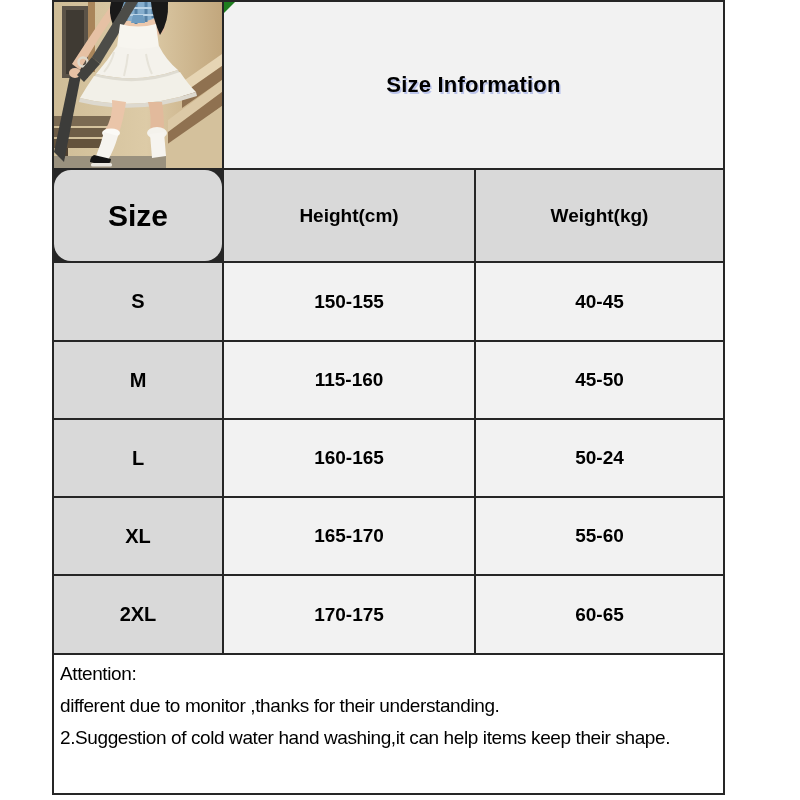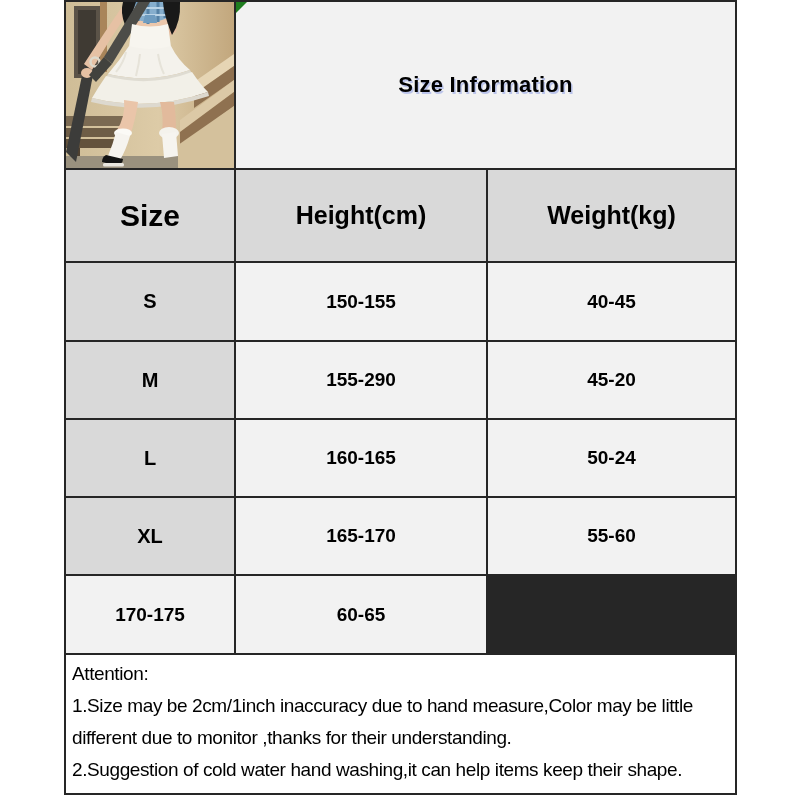--- a/index.html
+++ b/index.html
@@ -9,41 +9,41 @@
     --attention-bg:#ffffff;
     --marker-green:#1e7d1e;
   }
   *{box-sizing:border-box;margin:0;padding:0;}
   html,body{background:#fff;}
   body{
     width:800px;height:800px;position:relative;overflow:hidden;
     font-family:"Liberation Sans",sans-serif;color:#000;
   }
   .sheet{
-    position:absolute;left:64px;top:0;width:673px;height:795px;
+    position:absolute;left:52px;top:0;width:673px;height:795px;
     display:grid;
     grid-template-columns:168px 250px 1fr;
     grid-template-rows:166px 91px 77px 76px 76px 76px 77px 1fr;
     gap:2px;padding:2px;background:var(--grid-line);
   }
   .cell{display:flex;align-items:center;justify-content:center;text-align:center;}
   .photo-cell{background:#d9c6a2;overflow:hidden;grid-column:1;grid-row:1;}
   .photo-cell svg{display:block;width:100%;height:100%;}
   .title-cell{background:var(--cell-light);grid-column:2/4;grid-row:1;position:relative;}
   .title-cell h1{
     font-size:22px;font-weight:700;letter-spacing:.2px;
     text-shadow:1.5px 1.5px 0 rgba(45,80,220,.28);
   }
   .corner-flag{
     position:absolute;left:0;top:0;width:0;height:0;
     border-top:11px solid var(--marker-green);
     border-right:11px solid transparent;
   }
-  .th{background:var(--header-gray);font-weight:700;font-size:25px;}
-  .th.size-h{font-size:30px;}
+  .th{background:var(--header-gray);font-weight:700;font-size:19px;}
+  .th.size-h{font-size:30px;border-radius:17px;}
   .size-cell{background:var(--header-gray);font-weight:700;font-size:20px;}
   .data-cell{background:var(--cell-light);font-weight:700;font-size:19px;}
   .attention{
     grid-column:1/4;background:var(--attention-bg);
     display:block;text-align:left;
     font-size:19px;line-height:32px;letter-spacing:-0.4px;
     padding:3px 6px;
   }
 </style>
 </head>
@@ -129,34 +129,34 @@
 
   <div class="cell th size-h">Size</div>
   <div class="cell th">Height(cm)</div>
   <div class="cell th">Weight(kg)</div>
 
   <div class="cell size-cell">S</div>
   <div class="cell data-cell">150-155</div>
   <div class="cell data-cell">40-45</div>
 
   <div class="cell size-cell">M</div>
-  <div class="cell data-cell">155-290</div>
-  <div class="cell data-cell">45-20</div>
+  <div class="cell data-cell">115-160</div>
+  <div class="cell data-cell">45-50</div>
 
   <div class="cell size-cell">L</div>
   <div class="cell data-cell">160-165</div>
   <div class="cell data-cell">50-24</div>
 
   <div class="cell size-cell">XL</div>
   <div class="cell data-cell">165-170</div>
   <div class="cell data-cell">55-60</div>
 
+  <div class="cell size-cell">2XL</div>
   <div class="cell data-cell">170-175</div>
   <div class="cell data-cell">60-65</div>
 
   <div class="cell attention">
     <div>Attention:</div>
-    <div>1.Size may be 2cm/1inch inaccuracy due to hand measure,Color may be little</div>
     <div>different due to monitor ,thanks for their understanding.</div>
     <div>2.Suggestion of cold water hand washing,it can help items keep their shape.</div>
   </div>
 
 </div>
 
 </body></html>

